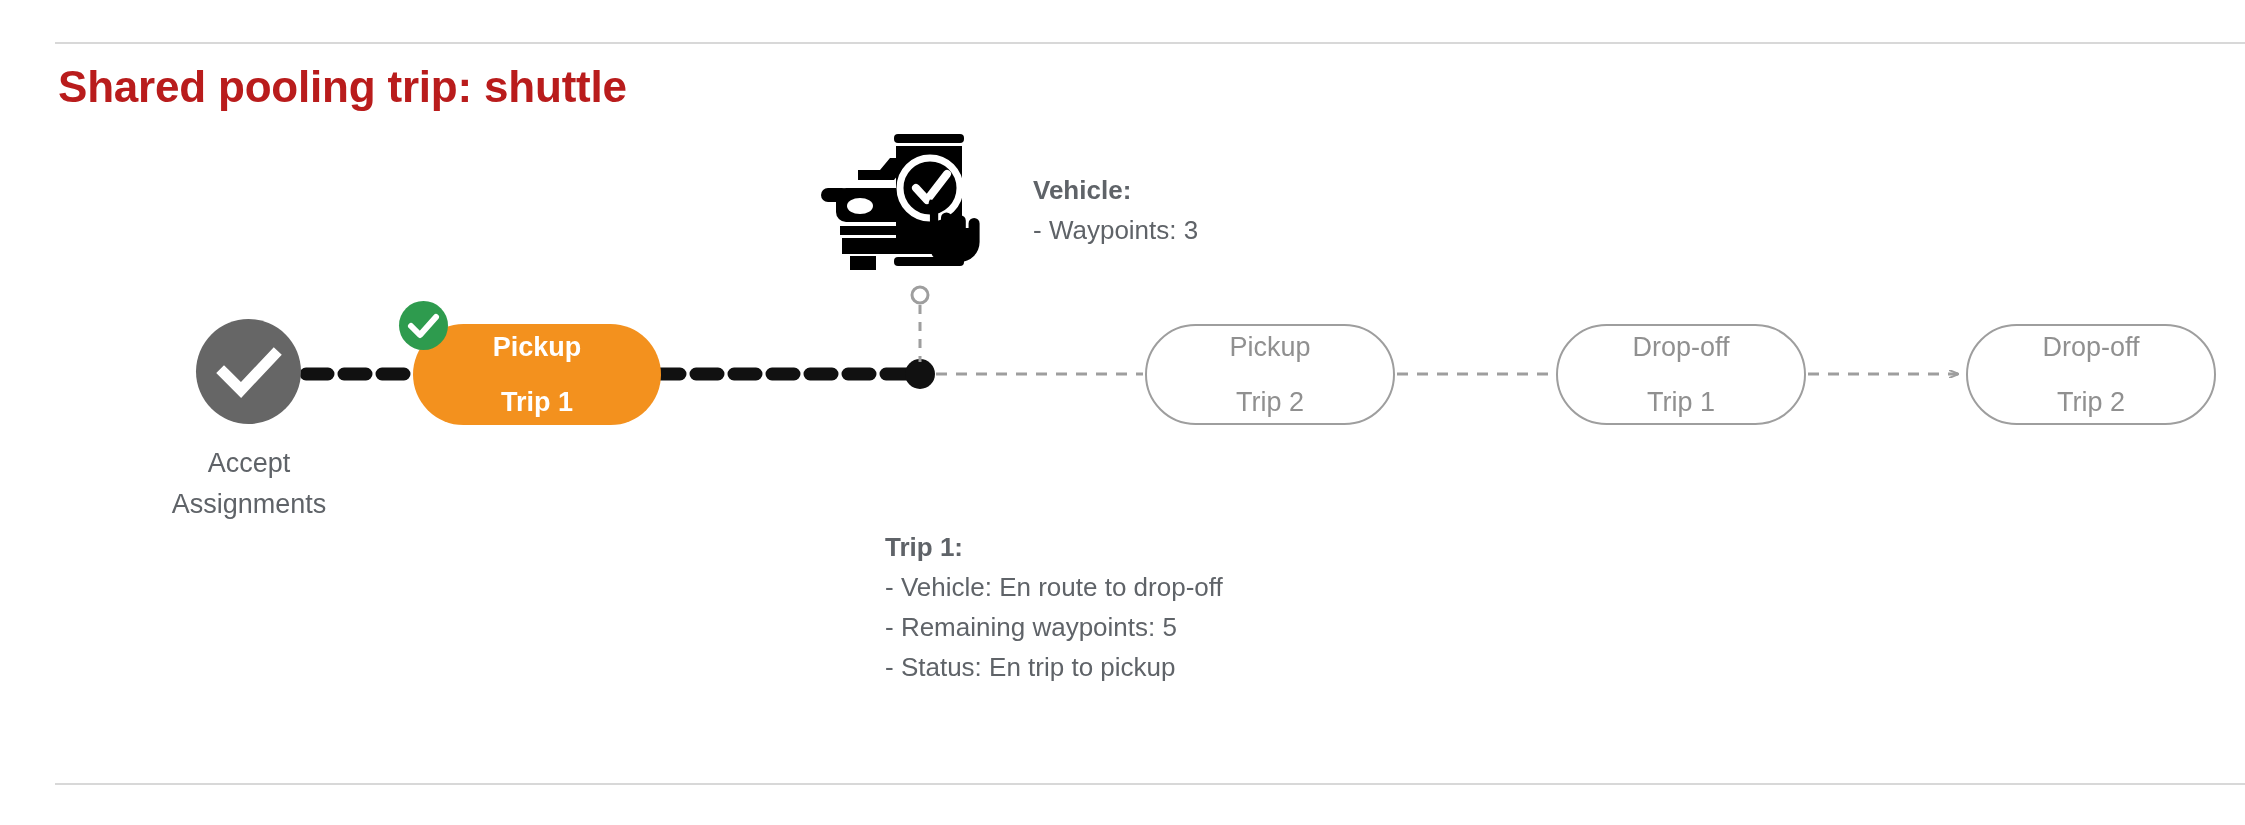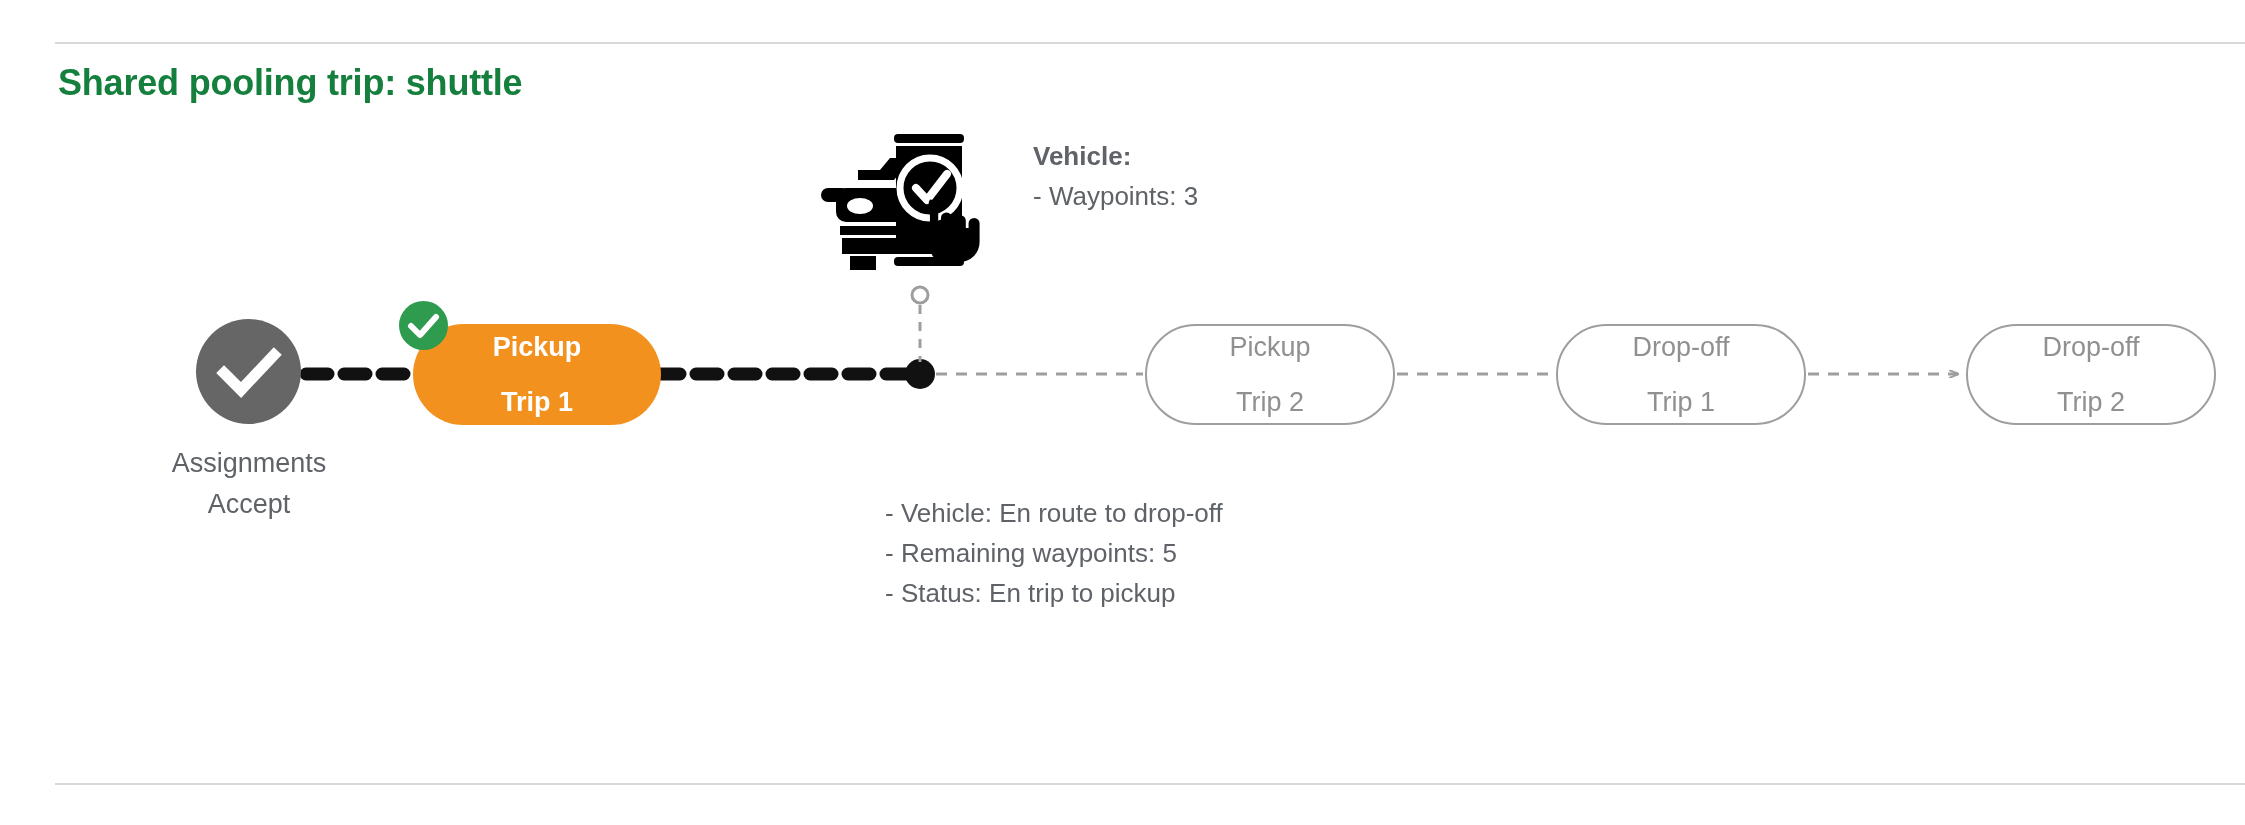--- a/index.html
+++ b/index.html
@@ -28,23 +28,23 @@
     background: #d8d8d8;
   }
   #divider-top    { top: 42px; }
   #divider-bottom { top: 783px; }
 
   
   #page-title {
     position: absolute;
     left: 58px;
     top: 62px;
-    font-size: 36px;
+    font-size: 44px;
     font-weight: bold;
-    color: #15803d;
+    color: #b91c1c;
     letter-spacing: -0.2px;
     white-space: nowrap;
   }
 
   
   #connector-layer {
     position: absolute;
     left: 0;
     top: 0;
     width: 2245px;
@@ -141,20 +141,21 @@
   }
   #vehicle-icon svg { display: block; }
 
   
   .annotation {
     position: absolute;
     color: #5f6368;
     font-size: 26px;
     line-height: 40px;
     white-space: nowrap;
+    margin-top: 34px;
   }
   .annotation .label-strong {
     font-weight: bold;
     color: #5f6368;
   }
   #vehicle-annotation { left: 1033px; top: 136px; }
   #trip-annotation    { left: 885px;  top: 493px; }
 </style>
 </head>
 <body>
@@ -188,22 +189,22 @@
     </defs>
     <line x1="1808" y1="374" x2="1958" y2="374" stroke="#9e9e9e" stroke-width="3" stroke-dasharray="11 9" marker-end="url(#arrowhead)"></line>
   </svg>
 
   <div class="node" id="node-accept">
     <svg width="105" height="105" viewBox="0 0 105 105">
       <path d="M28 54 L45 71 L78 36" fill="none" stroke="#ffffff" stroke-width="11" stroke-linecap="square" stroke-linejoin="miter"></path>
     </svg>
   </div>
   <div id="accept-label">
+    <div>Accept</div>
     <div>Assignments</div>
-    <div>Accept</div>
   </div>
 
   <div class="node" id="node-pickup-trip1">
     <span>Pickup</span>
     <span>Trip 1</span>
   </div>
   <div id="completed-badge">
     <svg width="49" height="49" viewBox="0 0 49 49">
       <path d="M12 25 L21 34 L37 16" fill="none" stroke="#ffffff" stroke-width="6" stroke-linecap="round" stroke-linejoin="round"></path>
     </svg>
@@ -255,18 +256,21 @@
   </div>
 
   <div class="annotation" id="vehicle-annotation">
     <div>
       <span class="label-strong">Vehicle</span><span class="label-strong">:</span>
     </div>
     <div>- Waypoints: 3</div>
   </div>
 
   <div class="annotation" id="trip-annotation">
+    <div>
+      <span class="label-strong">Trip 1</span><span class="label-strong">:</span>
+    </div>
     <div>- Vehicle:  En route to drop-off</div>
     <div>- Remaining waypoints: 5</div>
     <div>- Status:  En trip to pickup</div>
   </div>
 
 </div>
 
 </body></html>

